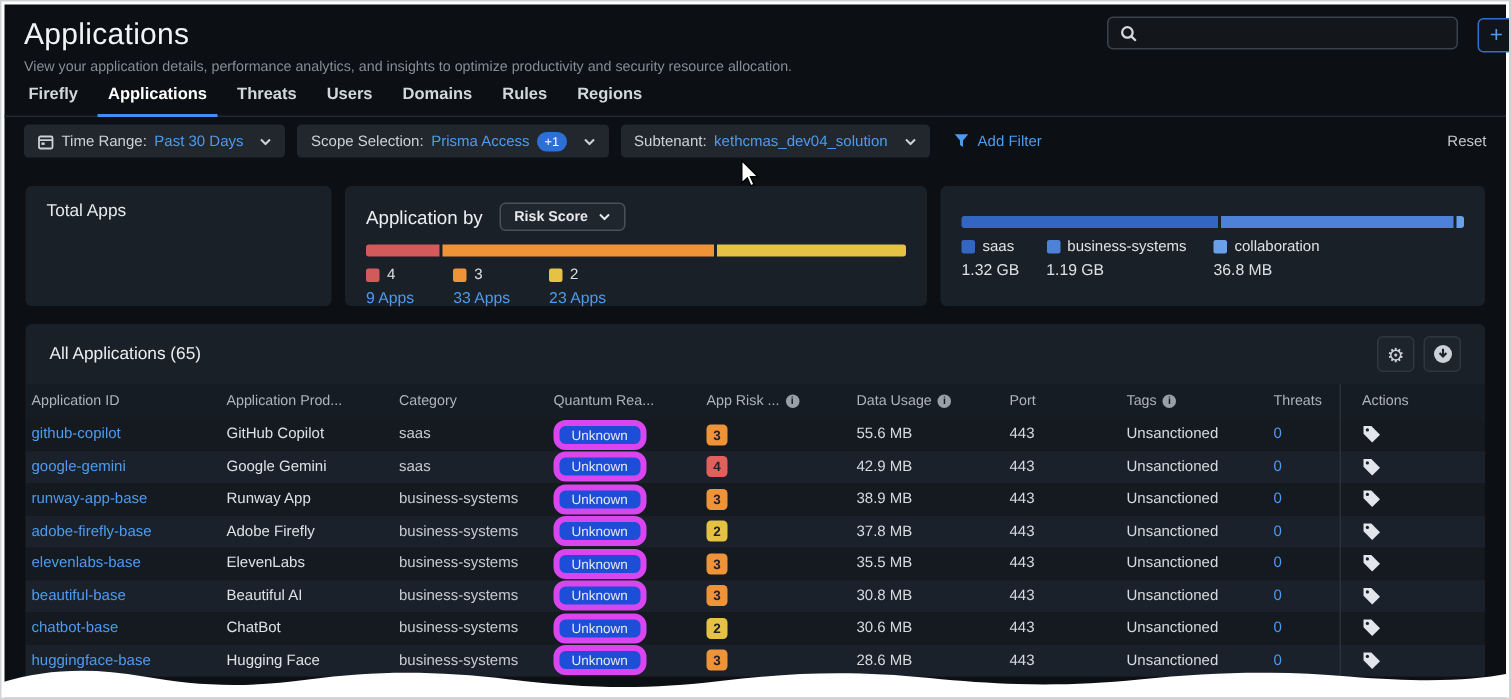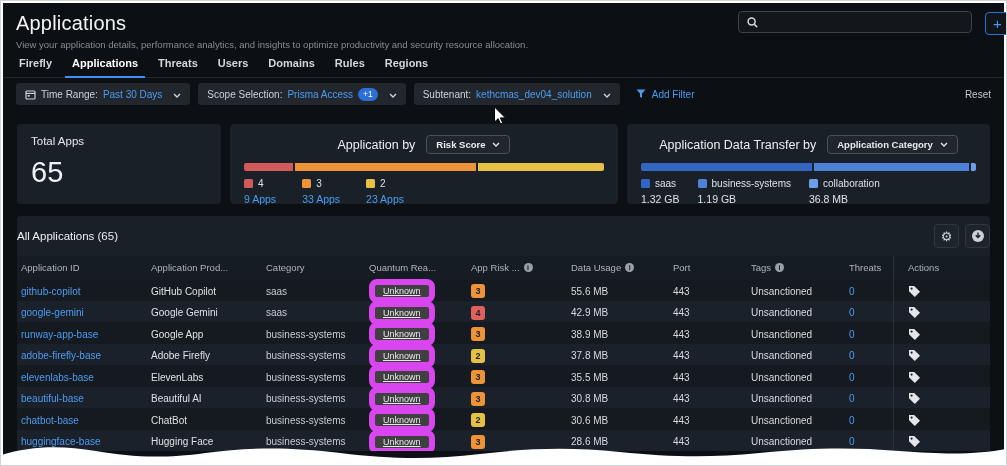--- a/index.html
+++ b/index.html
@@ -38,54 +38,54 @@
   .reset-btn { margin-left:auto; background:none; border:none; color:#c3c8cd; font-size:10px; cursor:pointer; }
 
   
   .cards { display:flex; gap:9px; padding:13px 14px 0 14px; }
   .card { background:#1a2028; border-radius:4px; height:80px; padding:11px 14px; }
   .card-total { width:204px; }
   .card-total .label { font-size:11.5px; color:#e6e9ec; }
   .card-total .big { font-size:29px; color:#f0f3f5; margin-top:9px; font-weight:400; }
   .card-risk { width:388px; }
   .card-transfer { flex:1; }
-  .card-head { display:flex; align-items:center; gap:11px;justify-content:center; }
+  .card-head { display:flex; align-items:center; gap:11px; }
   .card-head .ttl { font-size:12.5px; color:#eceff1; }
   .mini-select { display:flex; align-items:center; gap:7px; background:#20262d; border:1px solid #4a5058;
                  border-radius:4px; padding:3px 9px; font-size:9.5px; font-weight:bold; color:#e8eaed; cursor:pointer; }
   .stackbar { display:flex; gap:2px; height:8px; margin-top:9px; }
   .stackbar .seg { height:100%; }
   .stackbar .seg:first-child { border-radius:2px 0 0 2px; }
   .stackbar .seg:last-child { border-radius:0 2px 2px 0; }
   .legend-row { display:flex; gap:26px; margin-top:7px; }
   .legend-item .l1 { display:flex; align-items:center; gap:5px; font-size:10px; color:#dde1e5; }
   .legend-item .l2 { margin-top:4px; font-size:10.5px; }
   .swatch { width:9px; height:9px; border-radius:1.5px; display:inline-block; }
   .link { color:#4d9bf0; cursor:pointer; }
   .card-transfer .legend-row { gap:18px; }
 
   
   .table-card { margin:12px 14px 0 14px; background:#1a2028; border-radius:4px 4px 0 0; overflow:hidden; }
-  .table-head { display:flex; align-items:center; height:40px; padding:0 0; }
+  .table-head { display:flex; align-items:center; height:40px; padding:0 16px; }
   .table-title { font-size:11.5px; color:#eceff1; font-weight:400; }
   .table-tools { margin-left:auto; display:flex; gap:6px; }
   .tool-btn { width:25px; height:24px; background:#1d242c; border:1px solid #31373f; border-radius:4px;
               display:flex; align-items:center; justify-content:center; color:#ccd2d8; font-size:13px; cursor:pointer; }
   .grid { display:grid; grid-template-columns:130px 115px 103px 102px 100px 102px 78px 98px 44px 1fr; padding:0 4px; align-items:center; }
   .thead { height:23px; background:#161c23; font-size:9.5px; color:#aeb4bb; }
   .thead .th { display:flex; align-items:center; gap:4px; cursor:pointer; }
   .info-i { width:9px; height:9px; border-radius:50%; background:#99a0a8; color:#141920; font-size:7px; font-weight:bold;
             display:inline-flex; align-items:center; justify-content:center; line-height:1; }
   .trow { height:21.5px; font-size:10px; background:#151a21; }
   .trow.alt { background:#1b212b; }
   .td-id { color:#4d9bf0; cursor:pointer; }
   .td-product { color:#dde1e5; }
   .td-cat { color:#c6cbd1; }
-  .q-badge { display:inline-block; background:#404040; border:6px solid #d946ef; border-radius:8px;
-             padding:1px 8px; font-size:9px; color:#e6e9ec;text-decoration:underline; }
+  .q-badge { display:inline-block; background:#1d4ed8; border:4px solid #d946ef; border-radius:8px;
+             padding:1px 8px; font-size:9px; color:#e6e9ec; }
   .risk-badge { width:14px; height:14px; border-radius:3px; display:inline-flex; align-items:center; justify-content:center;
                 font-size:9px; font-weight:bold; color:#20242a; }
   .td-plain { color:#d6dade; }
   .td-threats { color:#4d9bf0; cursor:pointer; }
   .td-actions { border-left:1px solid #2a313a; height:100%; display:flex; align-items:center; padding-left:14px; }
 
   
   .tear { position:absolute; left:0; bottom:-1px; width:100%; height:24px; display:block; }
   .cursor { position:absolute; left:492px; top:105px; width:14px; height:20px; }
 </style>
@@ -150,21 +150,20 @@
             <path d="M0.5 0.5h9L6 4.6V9L4 7.7V4.6Z" fill="#4d9bf0"></path>
           </svg>
         <span>Add Filter</span>
       </button>
       <button class="reset-btn">Reset</button>
     </div>
 
     <div class="cards">
       <div class="card card-total">
         <div class="label">Total Apps</div>
-        <div class="big">65</div>
       </div>
 
       <div class="card card-risk">
         <div class="card-head">
           <span class="ttl">Application by</span>
           <span class="mini-select">
             <span>Risk Score</span>
             <svg width="8" height="5" viewBox="0 0 8 5">
                 <path d="M1 1l3 3 3-3" stroke="#e8eaed" fill="none" stroke-width="1.3"></path>
               </svg>
@@ -194,29 +193,20 @@
             <div class="l1">
                 <span class="swatch" style="background: rgb(229, 194, 68);"></span>
                 <span>2</span>
               </div>
             <div class="l2 link">23 Apps</div>
           </div>
         </div>
       </div>
 
       <div class="card card-transfer">
-        <div class="card-head">
-          <span class="ttl">Application Data Transfer by</span>
-          <span class="mini-select">
-            <span>Application Category</span>
-            <svg width="8" height="5" viewBox="0 0 8 5">
-                <path d="M1 1l3 3 3-3" stroke="#e8eaed" fill="none" stroke-width="1.3"></path>
-              </svg>
-          </span>
-        </div>
         <div class="stackbar" id="transfer-bar">
             <div class="seg" style="flex-grow: 51.8; background: rgb(50, 102, 194);"></div>
             <div class="seg" style="flex-grow: 46.8; background: rgb(78, 130, 217);"></div>
             <div class="seg" style="flex-grow: 1.4; background: rgb(106, 160, 232);"></div>
           </div>
         <div class="legend-row">
           <div class="legend-item">
             <div class="l1">
                 <span class="swatch" style="background: rgb(50, 102, 194);"></span>
                 <span>saas</span>
@@ -323,21 +313,21 @@
     <div class="td-threats">0</div>
     <div class="td-actions">
       <svg width="13" height="13" viewBox="0 0 13 13">
                 <path d="M1 1h5.2L12 6.8 6.8 12 1 6.2V1z" fill="#e2e6ea"></path>
                 <circle cx="3.6" cy="3.6" r="1.1" fill="#1a2028"></circle>
               </svg>
     </div>
   </div>
           <div class="grid trow">
     <div class="td-id">runway-app-base</div>
-    <div class="td-product">Google App</div>
+    <div class="td-product">Runway App</div>
     <div class="td-cat">business-systems</div>
     <div><span class="q-badge">Unknown</span></div>
     <div><span class="risk-badge" style="background: rgb(239, 147, 57);">3</span></div>
     <div class="td-plain">38.9 MB</div>
     <div class="td-plain">443</div>
     <div class="td-plain">Unsanctioned</div>
     <div class="td-threats">0</div>
     <div class="td-actions">
       <svg width="13" height="13" viewBox="0 0 13 13">
                 <path d="M1 1h5.2L12 6.8 6.8 12 1 6.2V1z" fill="#e2e6ea"></path>

